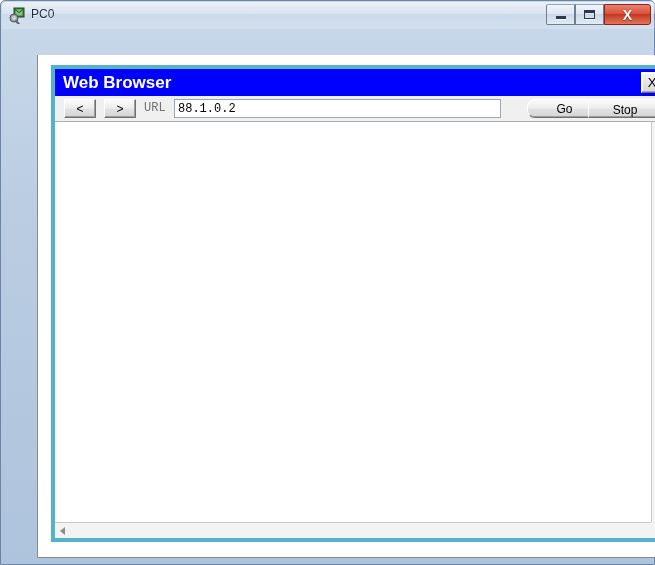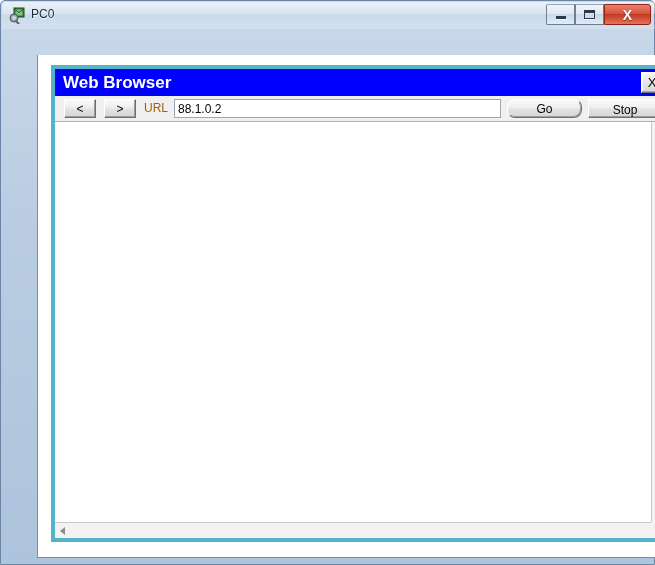--- a/index.html
+++ b/index.html
@@ -240,41 +240,42 @@
     border-left-color: #ffffff;
     box-shadow: inset -1px -1px 0 #9d9d9d;
     display: flex;
     align-items: center;
     justify-content: center;
     font-size: 12px;
     color: #000000;
   }
   #btn-back  { left: 9px;  width: 32px; }
   #btn-fwd   { left: 49px; width: 32px; }
-  #btn-go    { left: 452px; width: 75px; border-radius: 8px; }
+  #btn-go    { left: 472px; width: 75px; border-radius: 8px; }
   #btn-stop  { left: 533px; width: 74px; align-items: flex-end; }
 
   #url-label {
     position: absolute;
     left: 89px;
     top: 5px;
     font-size: 12px;
-    color: #a16207;
+    color: #737373;
     line-height: 15px;
+    font-family: Liberation Mono, monospace;
   }
   #url-input {
     position: absolute;
     left: 119px;
     top: 3px;
     width: 327px;
     height: 19px;
     box-sizing: border-box;
     border: 1px solid #9aa7b4;
     background: #ffffff;
-    font-family: Liberation Sans, sans-serif;
+    font-family: Liberation Mono, monospace;
     font-size: 12px;
     color: #000000;
     padding: 0 3px;
     outline: none;
   }
 
   
   #browser-page {
     position: absolute;
     left: 0;

